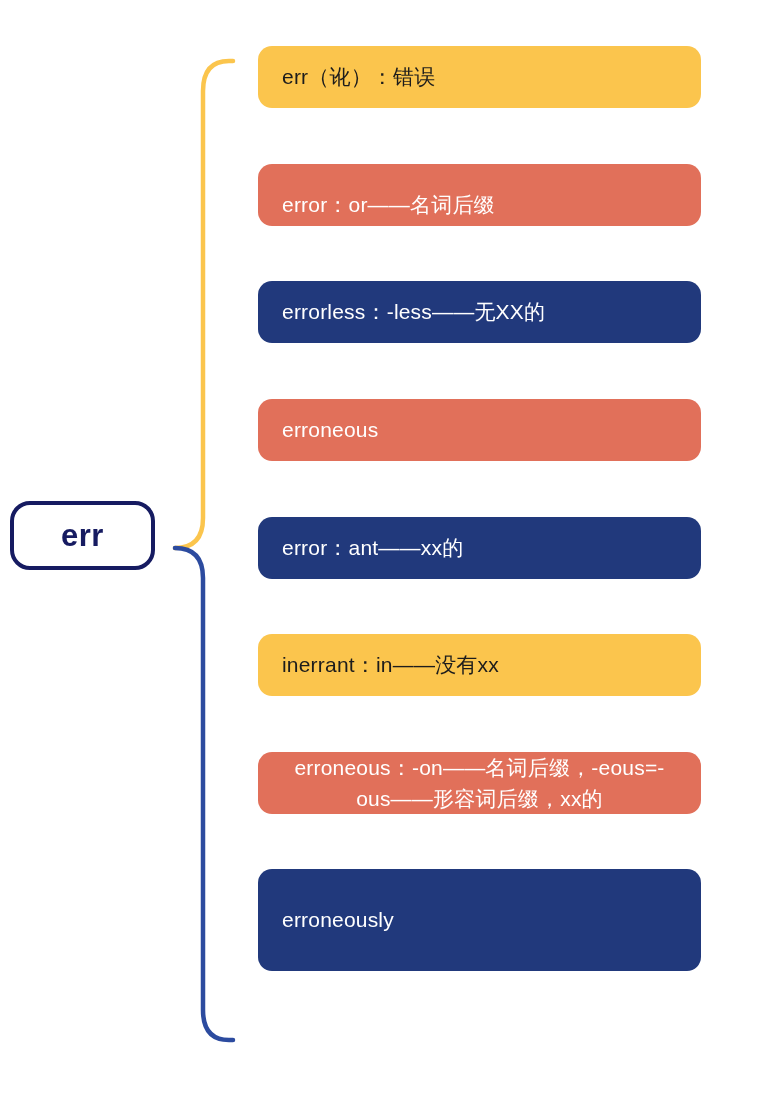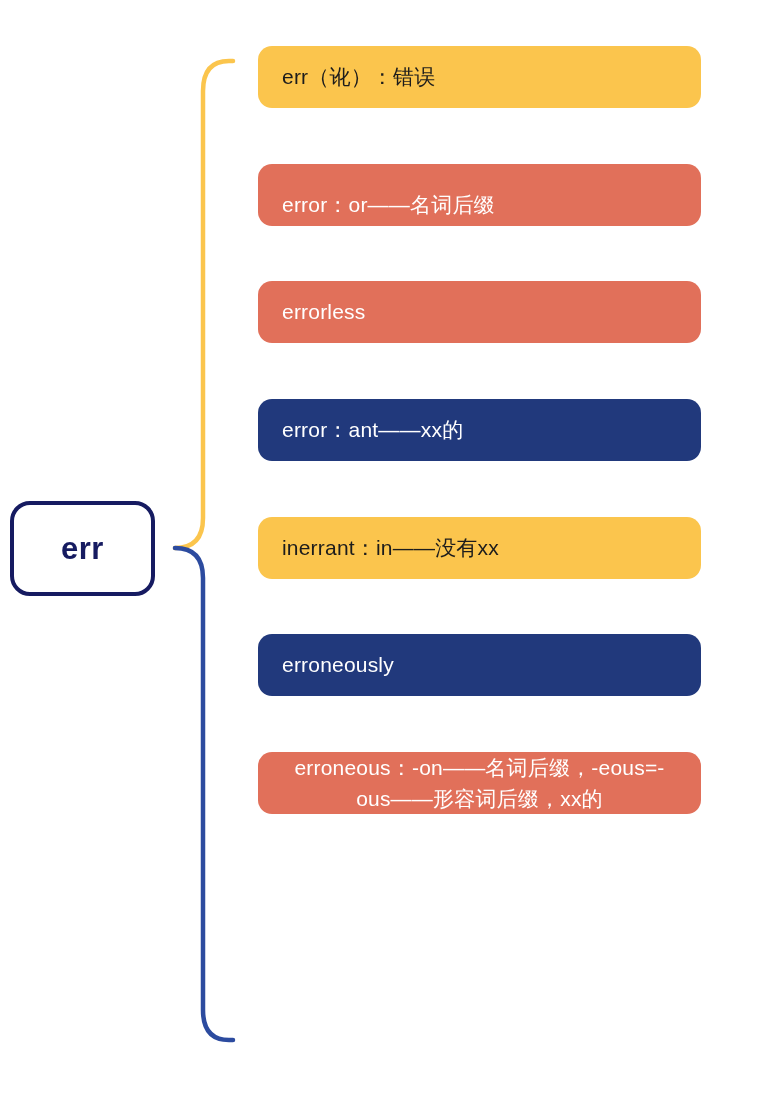--- a/index.html
+++ b/index.html
@@ -24,21 +24,21 @@
   svg.brace path {
     fill: none;
     stroke-width: 4.5;
     stroke-linecap: round;
   }
   .root {
     position: absolute;
     left: 10px;
     top: 501px;
     width: 145px;
-    height: 95px;
+    height: 69px;
     box-sizing: border-box;
     background: #ffffff;
     border: 4.5px solid var(--root-outline, #161B61);
     border-radius: 20px;
     color: var(--root-outline, #161B61);
     font-size: 31px;
     font-weight: 700;
     display: flex;
     align-items: center;
     justify-content: center;
@@ -87,30 +87,33 @@
     <span>err</span>
   </div>
 
   <div class="branches">
     <div class="branch style-yellow">
       <span>err（讹）：错误</span>
     </div>
     <div class="branch style-orange">
       <span>error：or——名词后缀</span>
     </div>
+    <div class="branch style-navy">
+      <span>errorless：-less——无XX的</span>
+    </div>
     <div class="branch style-orange">
-      <span>errorless</span>
+      <span>erroneous</span>
     </div>
     <div class="branch style-navy">
       <span>error：ant——xx的</span>
     </div>
     <div class="branch style-yellow">
       <span>inerrant：in——没有xx</span>
     </div>
+    <div class="branch style-orange">
+      <span>erroneous：-on——名词后缀，-eous=-ous——形容词后缀，xx的</span>
+    </div>
     <div class="branch style-navy">
       <span>erroneously</span>
-    </div>
-    <div class="branch style-orange">
-      <span>erroneous：-on——名词后缀，-eous=-ous——形容词后缀，xx的</span>
     </div>
   </div>
 
 </div>
 
 </body></html>

